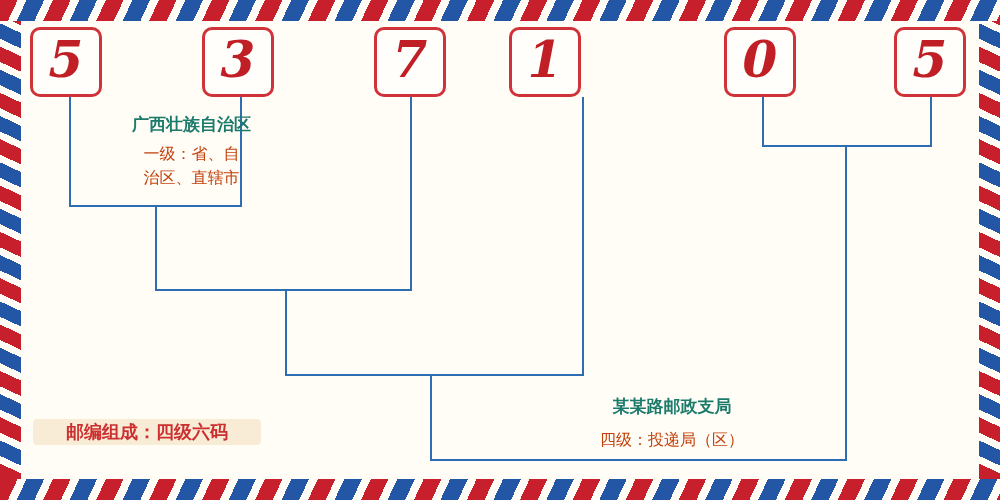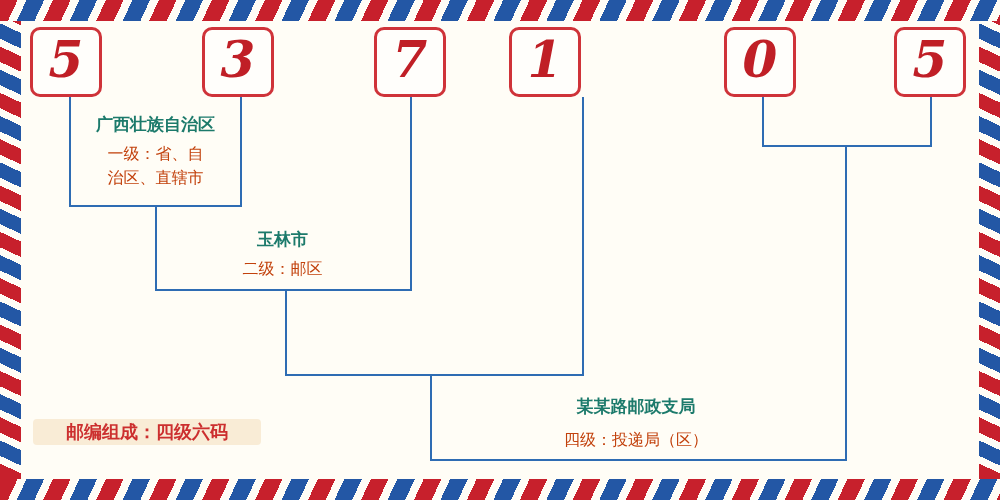--- a/index.html
+++ b/index.html
@@ -39,21 +39,21 @@
     font-style:italic; font-weight:bold; font-size:50px;
     color:#c01f26; transform:translateY(-3px);
   }
 
   
   .hline, .vline { position:absolute; background:#2e6cb3; }
   .hline { height:2px; }
   .vline { width:2px; }
 
   
-  .lv-text { position:absolute; text-align:center; }
+  .lv-text { position:absolute; text-align:center;padding-left:36px; }
   .lv-name { color:#1c7a6b; font-weight:bold; font-size:17px; line-height:23px; }
   .lv-desc { color:#c2410c; font-size:16px; line-height:24px; }
   .mb6 { margin-bottom:6px; }
   .mb10 { margin-bottom:10px; }
 
   
   .footer-label {
     position:absolute; left:33px; top:419px; width:228px; height:26px;
     background:#f9ecd6; border-radius:4px;
     display:flex; align-items:center; justify-content:center;
@@ -94,24 +94,20 @@
   <div class="vline" style="left:240px;top:97px;height:110px;"></div>
   <div class="lv-text" style="left:69px;top:113px;width:173px;">
     <div class="lv-name mb6">广西壮族自治区</div>
     <div class="lv-desc">一级：省、自</div>
     <div class="lv-desc">治区、直辖市</div>
   </div>
 
   <div class="vline" style="left:155px;top:205px;height:86px;"></div>
   <div class="hline" style="left:155px;top:289px;width:257px;"></div>
   <div class="vline" style="left:410px;top:97px;height:194px;"></div>
-  <div class="lv-text" style="left:170px;top:228px;width:225px;">
-    <div class="lv-name mb6">玉林市</div>
-    <div class="lv-desc">二级：邮区</div>
-  </div>
 
   <div class="vline" style="left:285px;top:289px;height:87px;"></div>
   <div class="hline" style="left:285px;top:374px;width:299px;"></div>
   <div class="vline" style="left:582px;top:97px;height:279px;"></div>
 
   <div class="vline" style="left:430px;top:374px;height:87px;"></div>
   <div class="hline" style="left:430px;top:459px;width:417px;"></div>
   <div class="vline" style="left:845px;top:145px;height:316px;"></div>
   <div class="lv-text" style="left:480px;top:395px;width:312px;">
     <div class="lv-name mb10">某某路邮政支局</div>

